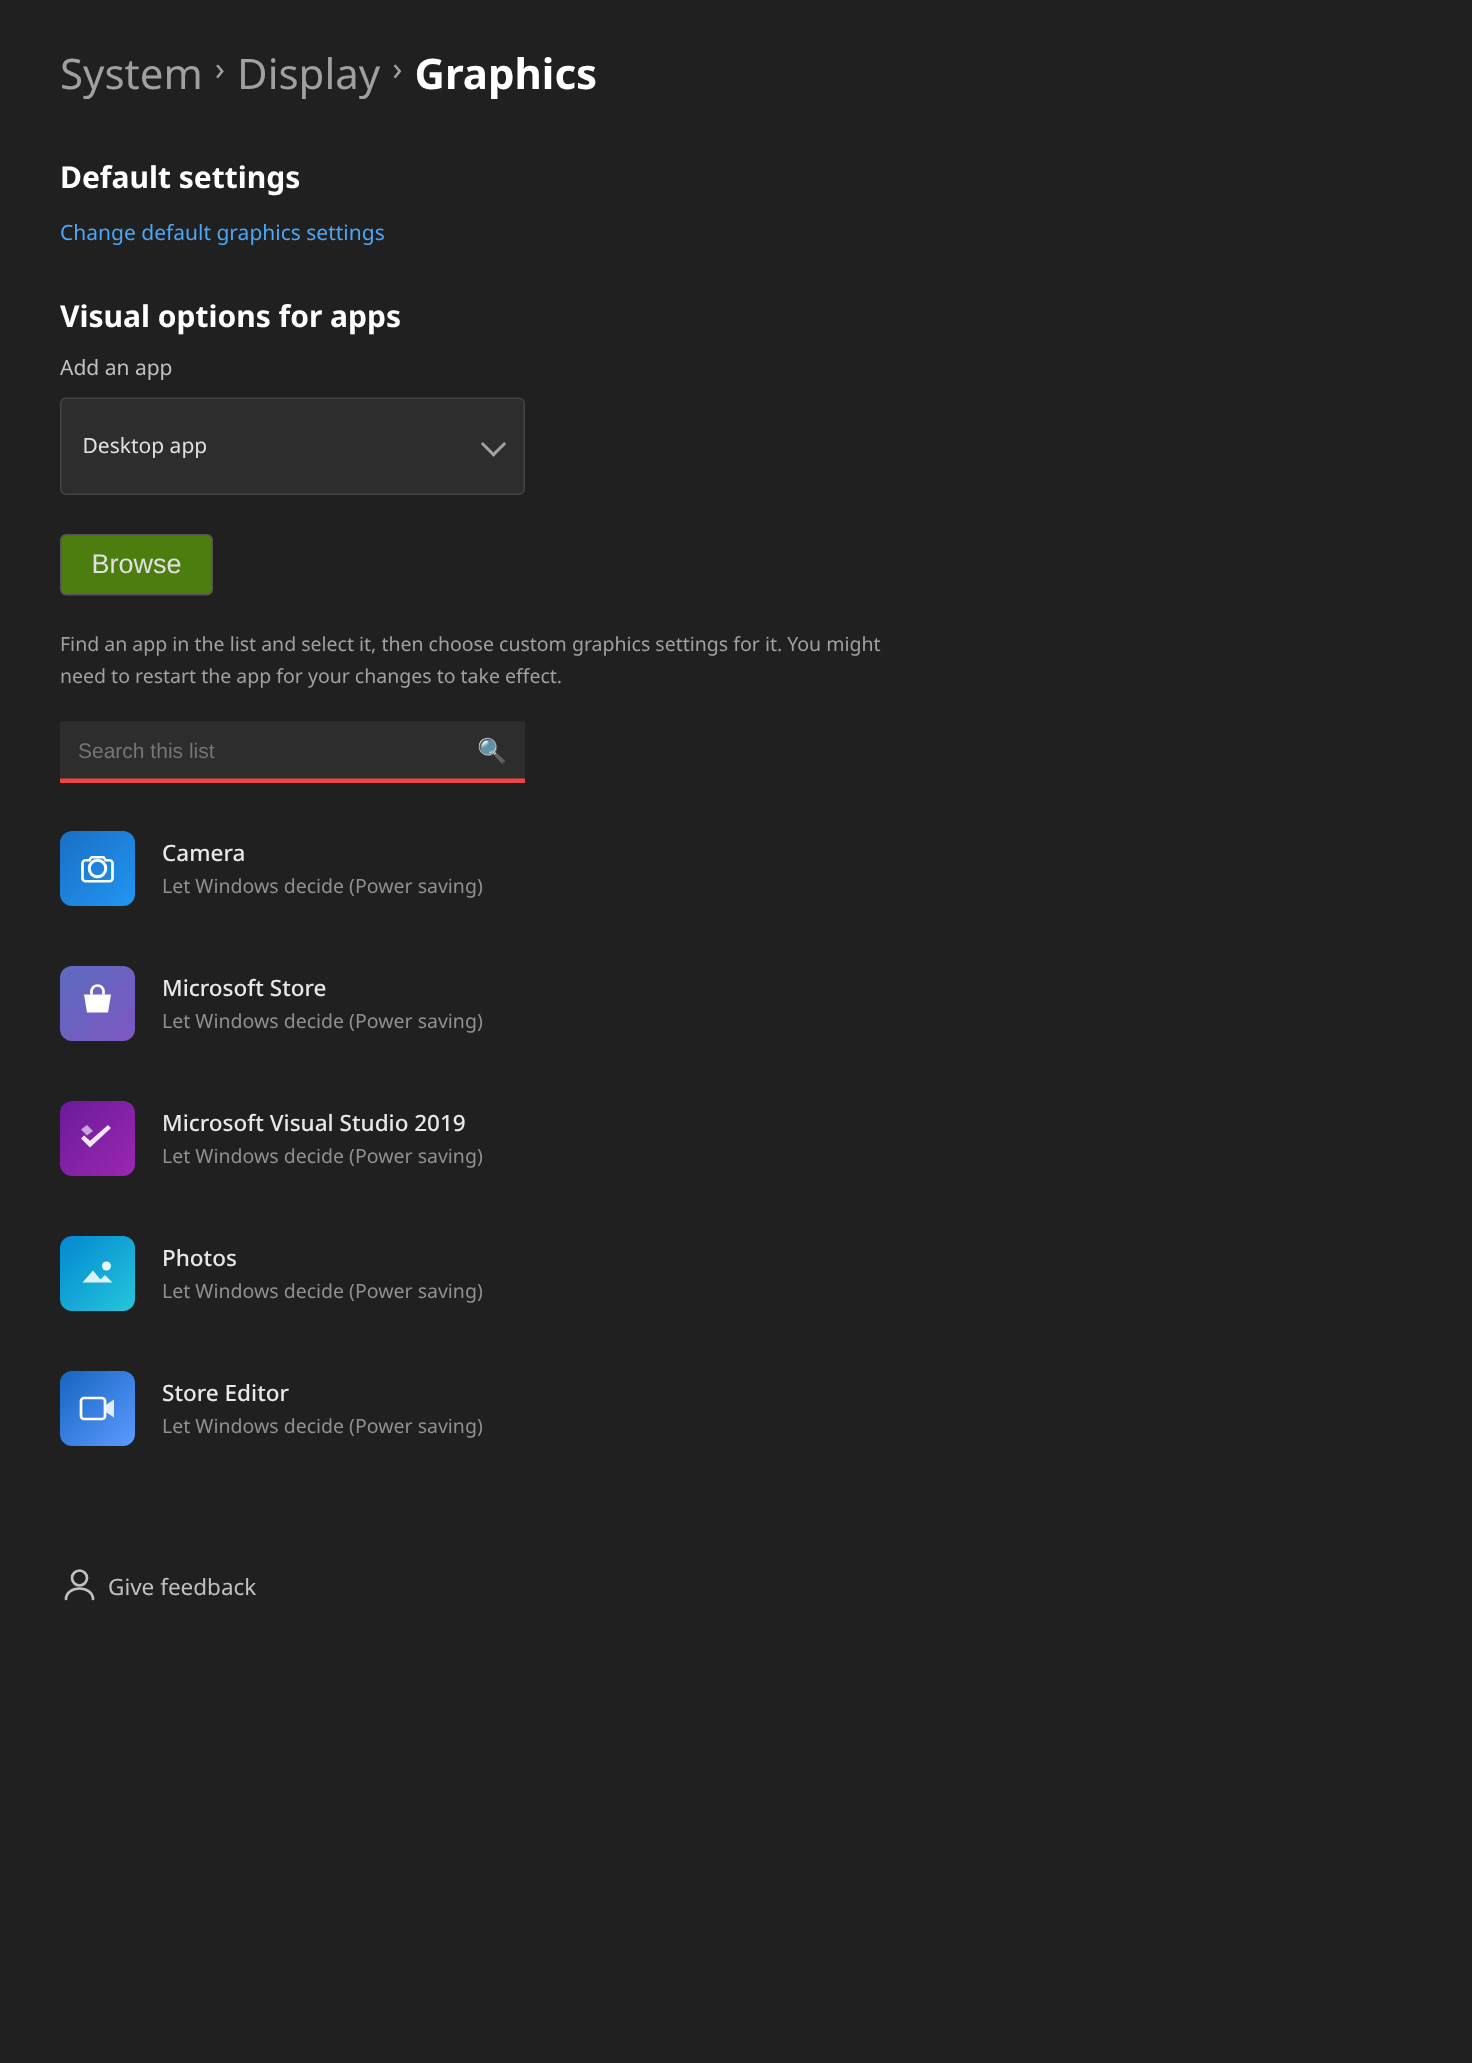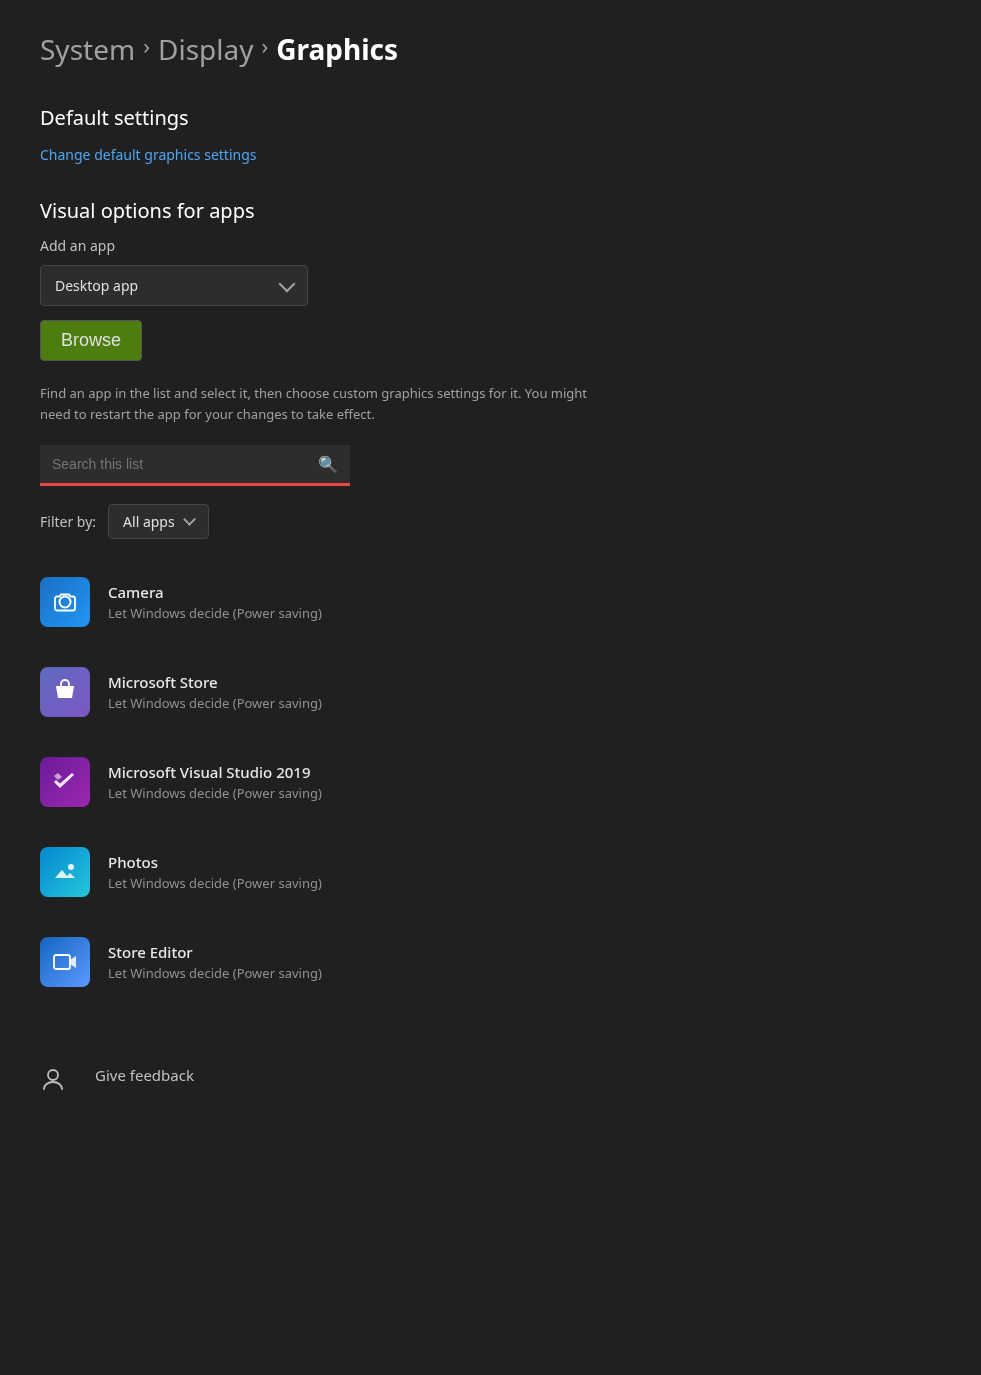--- a/index.html
+++ b/index.html
@@ -34,21 +34,21 @@
       font-weight: 700;
     }
 
     .breadcrumb-separator {
       font-size: 22px;
       color: #a0a0a0;
     }
 
     .section-title {
       font-size: 20px;
-      font-weight: 400;
+      font-weight: 700;
       color: #ffffff;
       margin-bottom: 12px;
     }
 
     .link-text {
       color: #4da6f5;
       font-size: 14px;
       cursor: pointer;
       text-decoration: none;
     }
@@ -63,26 +63,26 @@
       margin-bottom: 10px;
     }
 
     .dropdown-select {
       display: flex;
       align-items: center;
       justify-content: space-between;
       background-color: #2d2d2d;
       border: 1px solid #444;
       border-radius: 4px;
-      padding: 10px 14px;
-      width: 268px;
+      padding: 22px 14px;
+      width: 310px;
       cursor: pointer;
       font-size: 14px;
       color: #e0e0e0;
-      margin-bottom: 14px;
+      margin-bottom: 26px;
     }
 
     .chevron-down {
       width: 12px;
       height: 12px;
       border-right: 2px solid #a0a0a0;
       border-bottom: 2px solid #a0a0a0;
       transform: rotate(45deg);
       margin-top: -4px;
     }
@@ -223,21 +223,22 @@
       margin-bottom: 2px;
     }
 
     .app-setting {
       font-size: 13px;
       color: #909090;
     }
 
     .feedback-section {
       display: flex;
-      gap: 29px;
+      align-items: center;
+      gap: 6px;
       margin-top: 48px;
       padding-top: 16px;
     }
 
     .feedback-icon {
       color: #c0c0c0;
       font-size: 22px;
     }
 
     .feedback-link {
@@ -280,27 +281,20 @@
   
   <p class="hint-text">Find an app in the list and select it, then choose custom graphics settings for it. You might need to restart the app for your changes to take effect.</p>
 
   
   <div class="search-box">
     <input class="search-input" type="text" placeholder="Search this list" style="">
     <span class="search-icon">🔍</span>
   </div>
 
   
-  <div class="filter-row">
-    <span class="filter-label">Filter by:</span>
-    <div class="filter-dropdown">
-      <span>All apps</span>
-      <span class="chevron-small"></span>
-    </div>
-  </div>
 
   
   <div class="app-list">
 
     <div class="app-item">
       <div class="app-icon app-icon-camera">
         <svg width="28" height="28" viewBox="0 0 28 28" fill="none">
           <circle cx="14" cy="14" r="5.5" stroke="white" stroke-width="2"></circle>
           <path d="M4 10.5C4 9.4 4.9 8.5 6 8.5h2.5l1.5-2h8l1.5 2H22c1.1 0 2 .9 2 2v10c0 1.1-.9 2-2 2H6c-1.1 0-2-.9-2-2v-10z" stroke="white" stroke-width="1.8" fill="none"></path>
         </svg>

